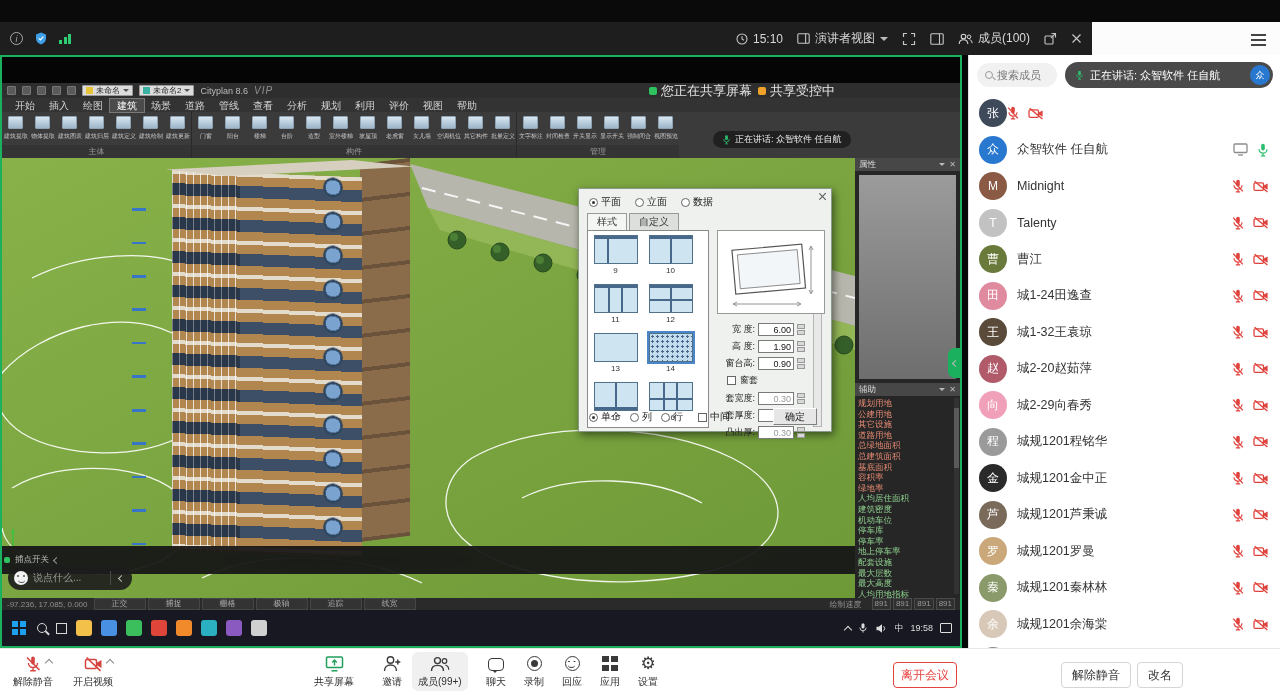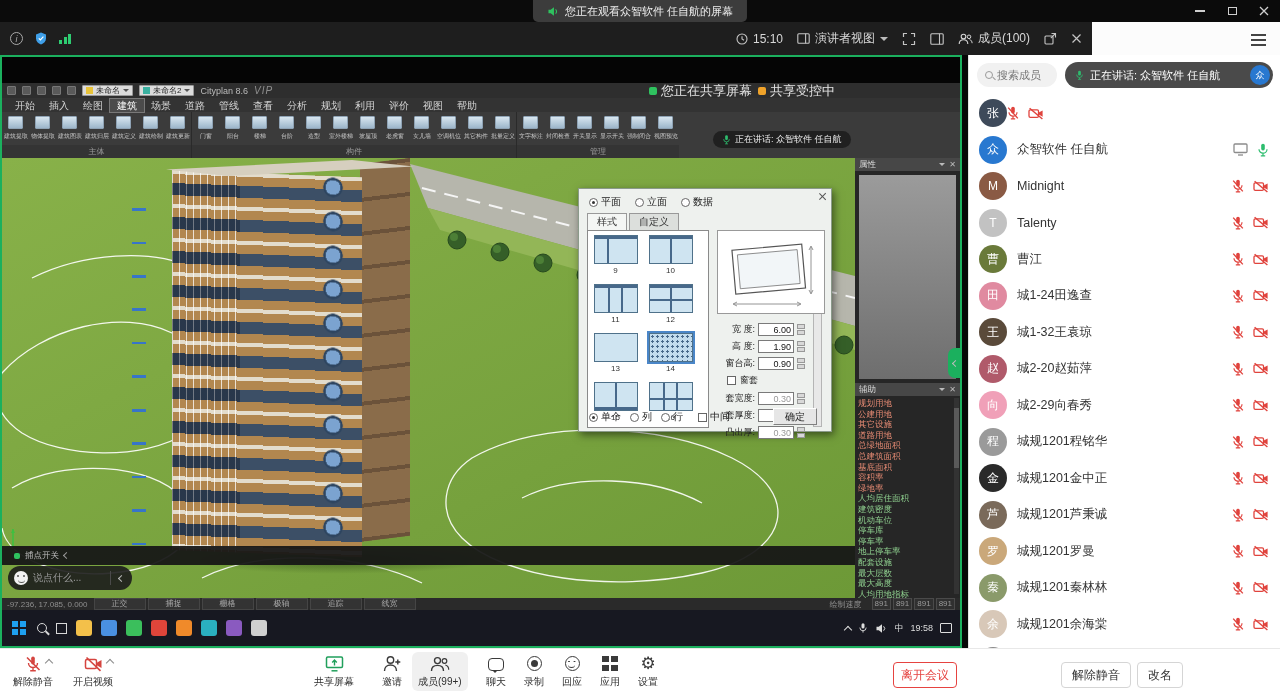--- a/index.html
+++ b/index.html
@@ -63,21 +63,21 @@
 
 #building{position:absolute;left:148px;top:6px;width:272px;height:402px}
 .b-side{position:absolute;left:210px;top:0;width:50px;height:378px;background:repeating-linear-gradient(to bottom,#6b523a 0 4px,#8a6c4a 4px 34px);transform:skewY(-7deg);transform-origin:left top}
 .b-front{position:absolute;left:22px;top:6px;width:190px;height:380px;background:repeating-linear-gradient(to bottom,#e3dccc 0 4px,#b2874f 4px 13px,#3c4f66 13px 25px,#b2874f 25px 34px);transform:skewY(2.2deg);transform-origin:left top;border-left:1px solid #8a6c48}
 .b-balcony{position:absolute;left:22px;top:6px;width:68px;height:380px;transform:skewY(2.2deg);transform-origin:left top;background:repeating-linear-gradient(to bottom,transparent 0 13px,rgba(22,32,48,.5) 13px 25px,transparent 25px 34px),repeating-linear-gradient(to right,rgba(255,255,255,.75) 0 1px,transparent 1px 7px)}
 .b-dots{position:absolute;left:170px;top:6px;width:26px;height:380px;transform:skewY(2.2deg);transform-origin:left top;background-image:radial-gradient(circle 9px at 13px 17px,#7ba3d0 0 7.5px,#2e4560 7.5px 9.5px,transparent 10px);background-size:26px 34px}
 .b-roof{position:absolute;left:16px;top:-4px;width:248px;height:16px;background:#d6cfbf;clip-path:polygon(0 60%,75% 0,100% 40%,25% 100%)}
 .b-shadow{position:absolute;left:40px;top:382px;width:300px;height:28px;background:radial-gradient(ellipse at center,rgba(18,38,8,.45),transparent 70%)}
 #floor-marks{position:absolute;left:130px;top:50px;width:14px;height:345px;background:repeating-linear-gradient(to bottom,#2f6fd8 0 2.5px,transparent 2.5px 33.5px);opacity:.9}
 
-#cmd-band{position:absolute;left:0;top:388px;width:853px;height:19px;background:rgba(22,22,22,.94);display:flex;align-items:center;gap:5px;padding:0 12px;color:#bdbdbd;font-size:8.5px}
+#cmd-band{position:absolute;left:0;top:388px;width:853px;height:28px;background:rgba(22,22,22,.94);display:flex;align-items:center;gap:5px;padding:0 2px;color:#bdbdbd;font-size:8.5px}
 .cmd-arrow{width:5px;height:5px;border-left:1.2px solid #9a9a9a;border-bottom:1.2px solid #9a9a9a;transform:rotate(45deg)}
 #chat-pill{position:absolute;left:6px;top:408px;height:24px;width:124px;background:rgba(28,28,28,.9);border-radius:12px;display:flex;align-items:center;gap:5px;padding:0 6px;color:#9b9b9b;font-size:10px}
 .smiley{width:14px;height:14px;border-radius:50%;background:#f2f2f2;position:relative;flex:none}
 .smiley::before{content:"";position:absolute;top:4px;left:3px;width:2px;height:2px;background:#555;border-radius:50%;box-shadow:6px 0 0 #555}
 .smiley::after{content:"";position:absolute;left:3.5px;top:6.5px;width:7px;height:4px;border-bottom:1.4px solid #555;border-radius:0 0 7px 7px}
 .pill-sep{width:1px;height:14px;background:#4a4a4a}
 .pill-back{width:10px;display:flex;justify-content:center}
 .lt-arrow{width:5px;height:5px;border-left:1.4px solid #bbb;border-bottom:1.4px solid #bbb;transform:rotate(45deg)}
 #axis-ic{position:absolute;left:6px;bottom:46px}
 
@@ -198,42 +198,20 @@
 #leave-btn{position:absolute;left:893px;top:13px;width:64px;height:26px;border:1px solid #e64340;border-radius:4px;color:#e64340;font-size:12px;background:#fff;display:flex;align-items:center;justify-content:center}
 .mp-foot-btn{position:absolute;top:13px;height:26px;border:1px solid #d5d5d5;border-radius:4px;background:#fff;color:#333;font-size:12px;display:flex;align-items:center;justify-content:center;padding:0 10px}
 #mp-unmute{left:1061px}
 #mp-rename{left:1137px}
 </style>
 </head>
 <body>
 
 <div id="app">
 
-  <div id="titlebar">
-    <div id="top-banner">
-      <svg width="12" height="11" viewBox="0 0 12 11">
-          <path d="M1.5,3.8 h2.2 L7,1.3 v8.4 L3.7,7.2 H1.5 Z" fill="#2fc25f"></path>
-          <path d="M8.6,3.3 a3,3 0 0 1 0,4.4" stroke="#2fc25f" fill="none" stroke-width="1.1"></path>
-        </svg>
-      <span>您正在观看众智软件 任自航的屏幕</span>
-    </div>
-    <div id="win-controls">
-      <div class="winbtn">
-          <span class="min-sh"></span>
-        </div>
-      <div class="winbtn">
-          <span class="max-sh"></span>
-        </div>
-      <div class="winbtn">
-          <svg width="10" height="10" viewBox="0 0 10 10">
-            <path d="M1,1 L9,9 M9,1 L1,9" stroke="#cfcfcf" stroke-width="1.3"></path>
-          </svg>
-        </div>
-    </div>
-  </div>
 
   <div id="meetbar">
     <div class="left-ic">
       <span class="info-ic">i</span>
       <svg width="12" height="13" viewBox="0 0 12 13">
           <path d="M6,0.5 L11,2.5 V6.5 C11,9.6 8.8,11.5 6,12.4 C3.2,11.5 1,9.6 1,6.5 V2.5 Z" fill="#3f9fe8"></path>
           <path d="M3.8,6.3 L5.4,7.9 L8.4,4.7" stroke="#fff" stroke-width="1.2" fill="none"></path>
         </svg>
       <span class="sigbars">
           <i style="height:4px"></i>

